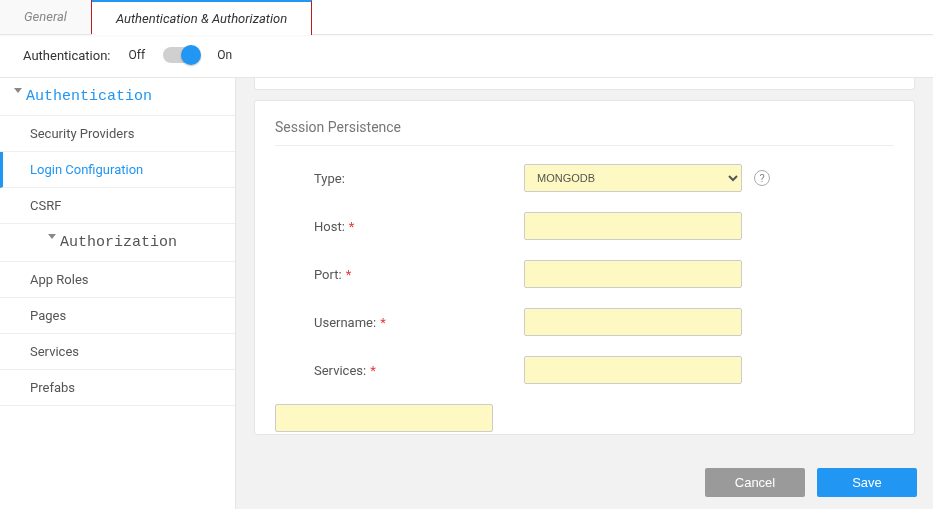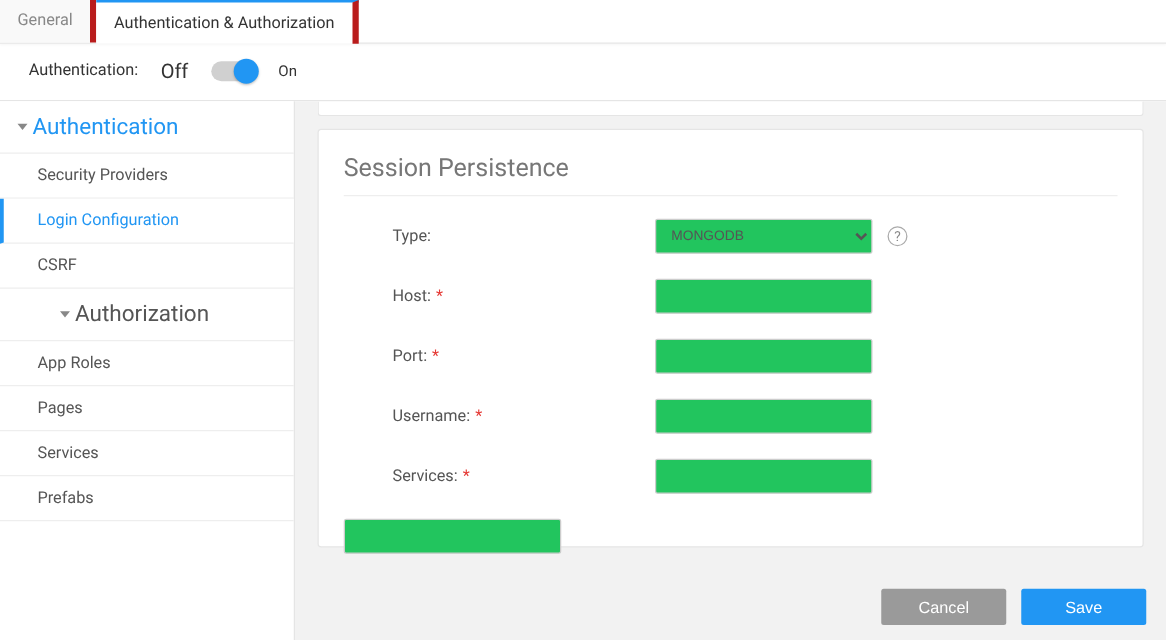--- a/index.html
+++ b/index.html
@@ -12,43 +12,44 @@
       height: 512px;
       overflow: hidden;
       position: relative;
     }
     .tabs {
       display: flex;
       border-bottom: 1px solid #e5e5e5;
       box-shadow: 0 1px 2px rgba(0,0,0,0.04);
     }
     .tab {
-      padding: 9px 14px;
+      padding: 9px 24px;
       color: #888;
       cursor: pointer;
-      border-right: 5px solid #b91c1c;
+      border-right: 1px solid #b91c1c;
       background: #f9f9f9;
+      font-style: italic;
     }
     .tab.active {
       color: #333;
       background: #fff;
       border-top: 2px solid #2196f3;
       border-bottom: none;
       margin-bottom: -1px;
       text-align: center;
     }
     .auth-row {
       display: flex;
       align-items: center;
       padding: 12px 20px 14px 23px;
       border-bottom: 1px solid #e5e5e5;
       gap: 18px;
     }
     .auth-label { color: #333; }
-    .toggle-off { color: #333; font-size: 16px; }
+    .toggle-off { color: #333; font-size: 12px; }
     .toggle-on { color: #333; font-size: 12px; }
     .toggle {
       position: relative;
       width: 36px;
       height: 16px;
       background: #d0d0d0;
       border-radius: 10px;
       cursor: pointer;
     }
     .toggle .knob {
@@ -72,23 +73,24 @@
       display: flex;
       flex-direction: column;
       height: 100%;
     }
     .section-header {
       padding: 10px 14px;
       color: #2196f3;
       cursor: pointer;
       border-bottom: 1px solid #eee;
       display: flex;
-      align-items: center;
+      align-items: flex-start;
       gap: 4px;
-      font-size: 18px;
+      font-size: 15px;
+      font-family: Liberation Mono, monospace;
     }
     .section-header.plain { color: #555; padding-left: 48px; }
     .arrow {
       display: inline-block;
       width: 0; height: 0;
       border-left: 4px solid transparent;
       border-right: 4px solid transparent;
       border-top: 5px solid #888;
     }
     .nav-item {
@@ -121,47 +123,47 @@
     .panel {
       background: #fff;
       border: 1px solid #e5e5e5;
       border-radius: 3px;
       padding: 18px 20px 24px 20px;
       margin: 0 2px;
       height: 335px;
     }
     .panel-title {
       color: #777;
-      font-size: 20px;
+      font-size: 14px;
       padding-bottom: 10px;
       border-bottom: 1px solid #eee;
       margin-bottom: 18px;
     }
     .form-row {
       display: flex;
       align-items: center;
       margin-bottom: 20px;
     }
     .form-label {
       width: 210px;
       color: #555;
       font-size: 13px;
       margin-left: 39px;
     }
     .req { color: #e53935; margin-left: 4px; }
     .field-wrap { display: flex; align-items: center; gap: 12px; }
     select, input[type="text"], input[type="password"] {
-      width: 174px;
+      width: 218px;
       height: 28px;
       border: 1px solid #ccc;
       border-radius: 2px;
       padding: 2px 8px;
       font-size: 12px;
       color: #555;
-      background: #22c55e;
+      background: #fef9c3;
     }
     select { font-size: 11px; }
     .help-icon {
       width: 16px; height: 16px;
       border: 1px solid #aaa;
       border-radius: 50%;
       display: inline-flex;
       align-items: center;
       justify-content: center;
       font-size: 11px;

